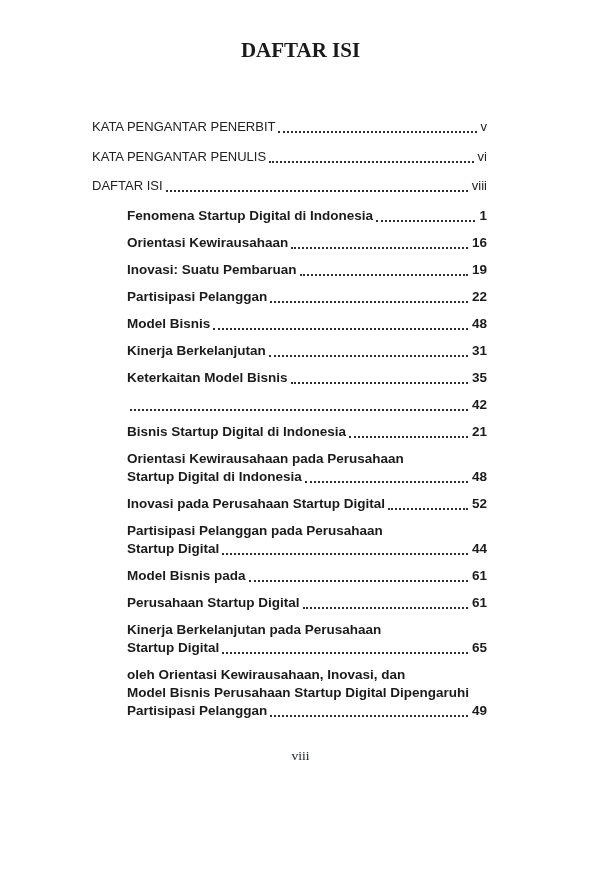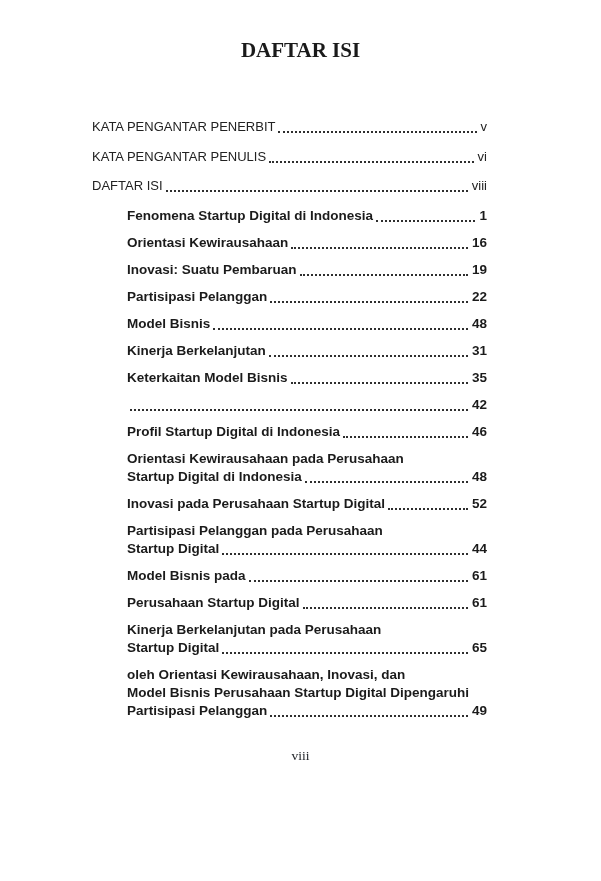--- a/index.html
+++ b/index.html
@@ -154,23 +154,23 @@
         </div>
       </div>
       <div class="entry level1">
         <div class="line">
           <span class="dots"></span>
           <span class="pgnum">42</span>
         </div>
       </div>
       <div class="entry level1">
         <div class="line">
-          <span class="label"><span>Profil </span><span class="italic">Startup</span><span> Digital di Indonesia</span></span>
-          <span class="dots"></span>
-          <span class="pgnum">46</span>
+          <span class="label"><span>Bisnis </span><span class="italic">Startup</span><span> Digital di Indonesia</span></span>
+          <span class="dots"></span>
+          <span class="pgnum">21</span>
         </div>
       </div>
       <div class="entry level1">
         <div class="line">
           <span class="label"><span>Orientasi Kewirausahaan pada Perusahaan</span></span>
         </div>
         <div class="line">
           <span class="label"><span class="italic">Startup</span><span> Digital di Indonesia</span></span>
           <span class="dots"></span>
           <span class="pgnum">48</span>

